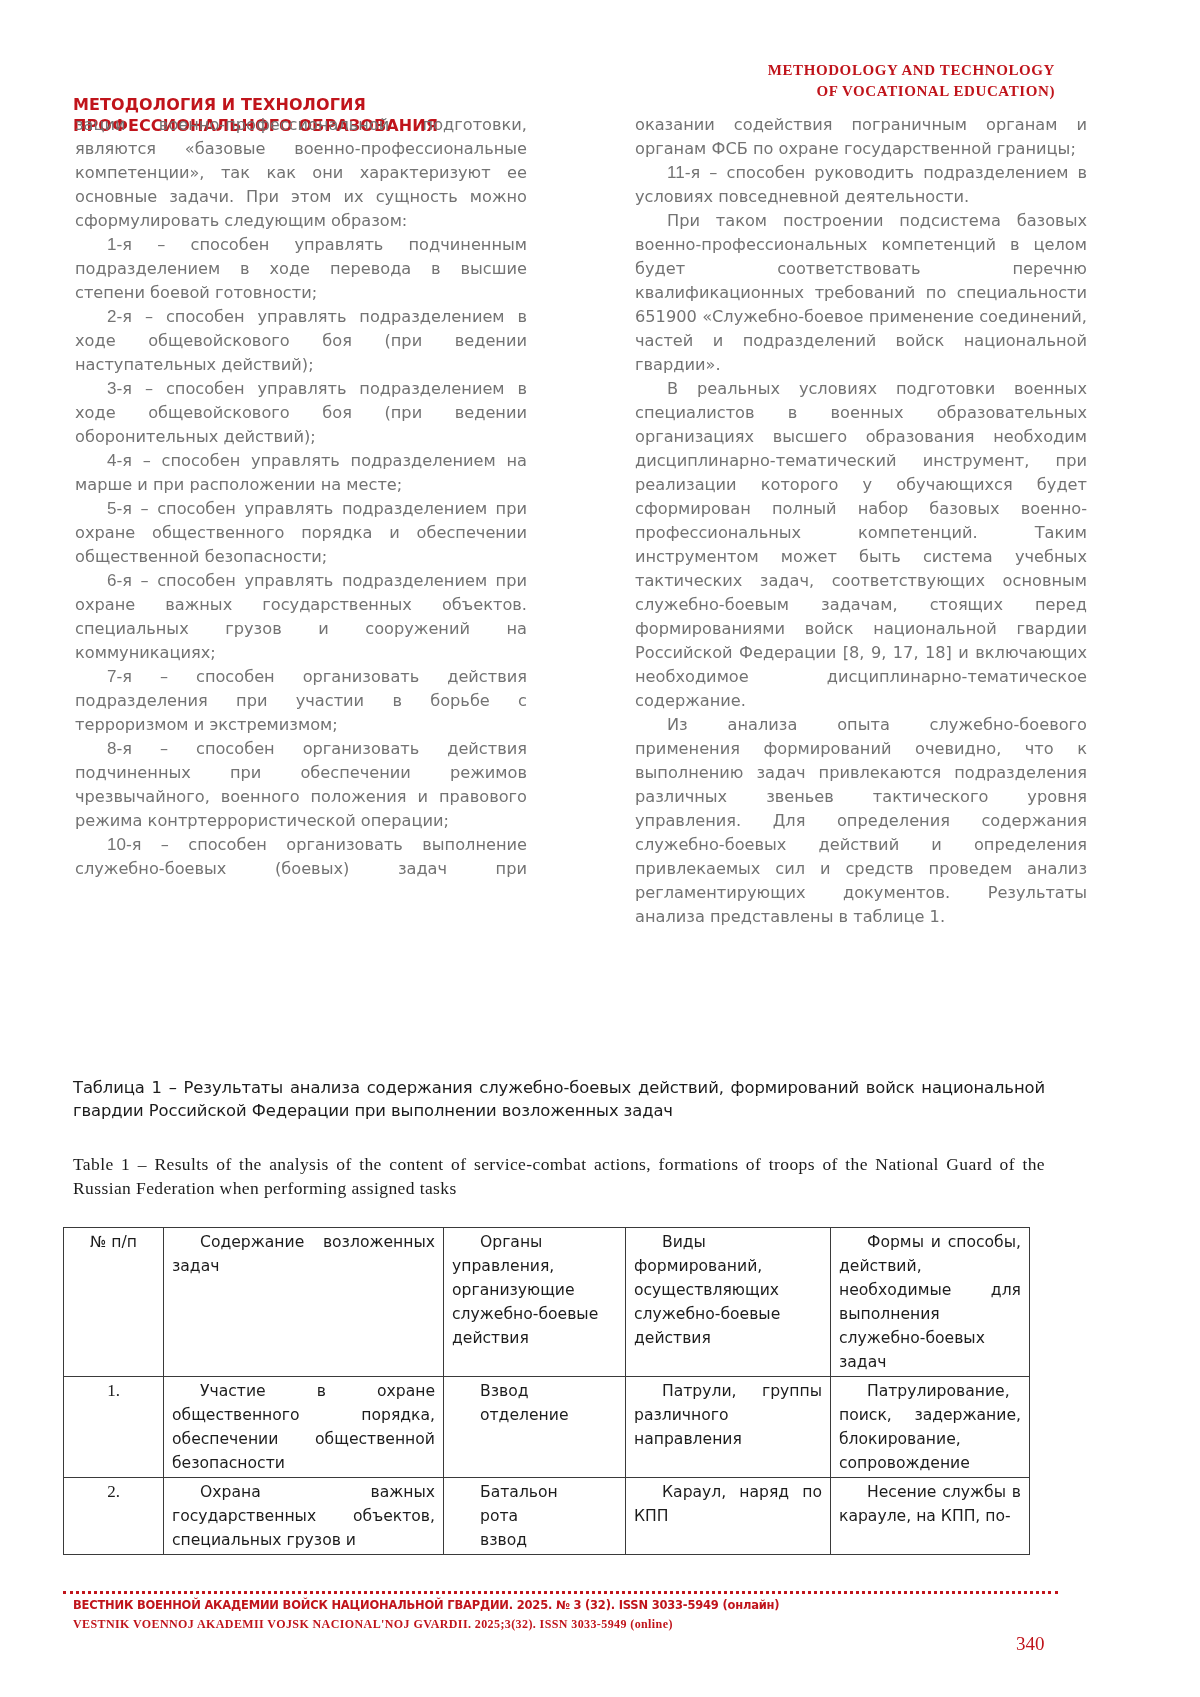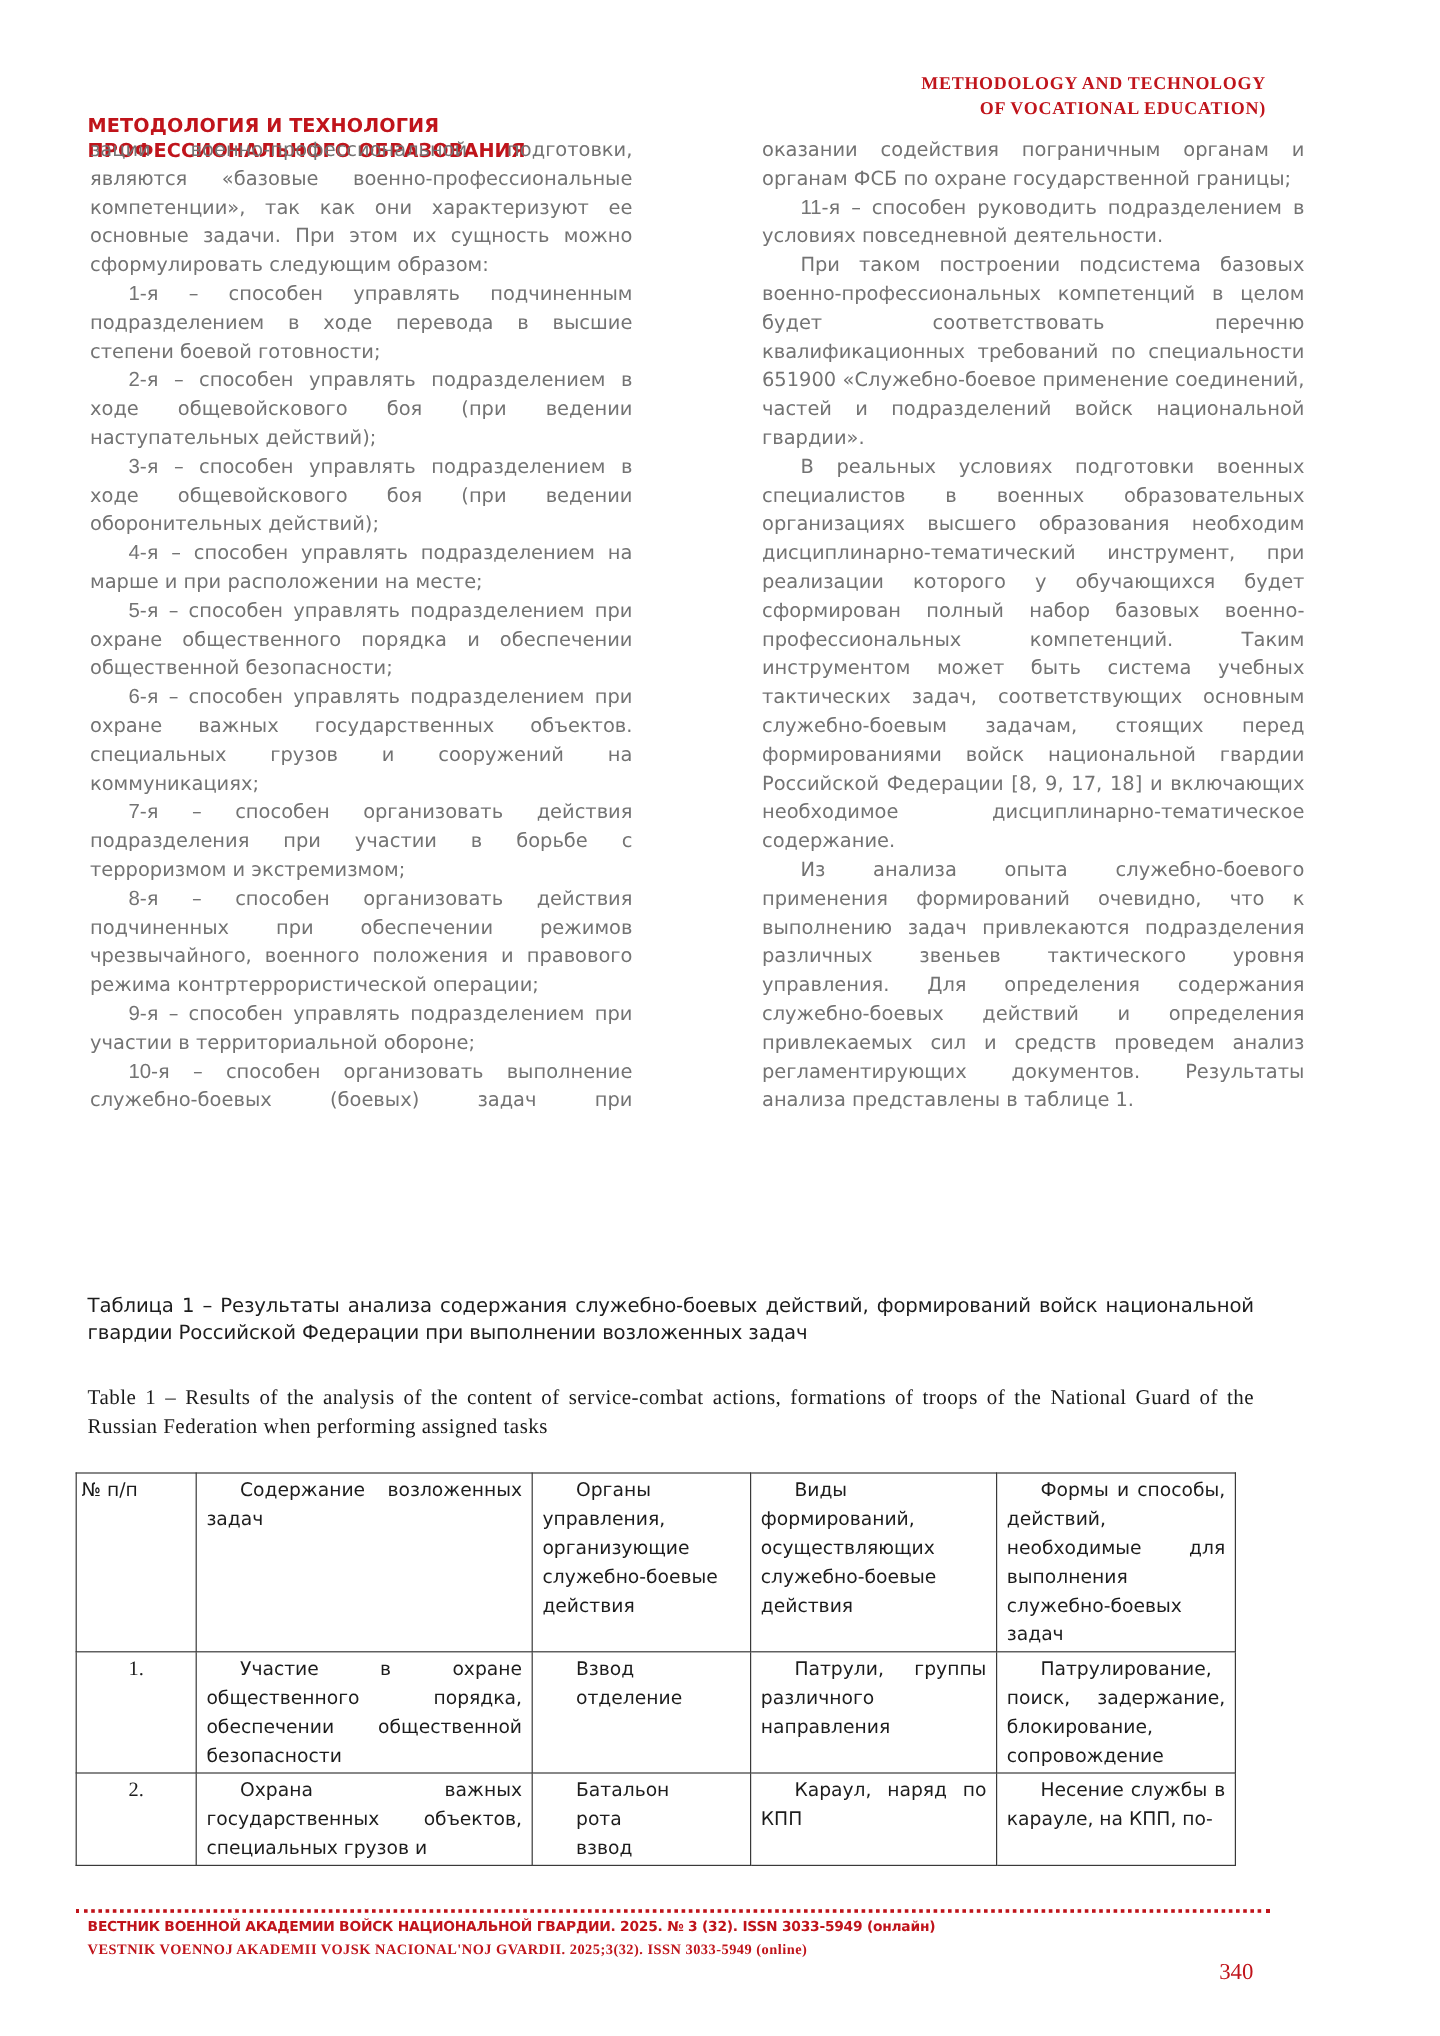--- a/index.html
+++ b/index.html
@@ -41,21 +41,20 @@
   <div class="col col-left">
     <p>зации военно-профессиональной подготовки, являются «базовые военно-профессиональные компетенции», так как они характеризуют ее основные задачи. При этом их сущность можно сформулировать следующим образом:</p>
     <p class="ind"><span class="num">1</span><span>-я – способен управлять подчиненным подразделением в ходе перевода в высшие степени боевой готовности;</span></p>
     <p class="ind"><span class="num">2</span><span>-я – способен управлять подразделением в ходе общевойскового боя (при ведении наступательных действий);</span></p>
     <p class="ind"><span class="num">3</span><span>-я – способен управлять подразделением в ходе общевойскового боя (при ведении оборонительных действий);</span></p>
     <p class="ind"><span class="num">4</span><span>-я – способен управлять подразделением на марше и при расположении на месте;</span></p>
     <p class="ind"><span class="num">5</span><span>-я – способен управлять подразделением при охране общественного порядка и обеспечении общественной безопасности;</span></p>
     <p class="ind"><span class="num">6</span><span>-я – способен управлять подразделением при охране важных государственных объектов. специальных грузов и сооружений на коммуникациях;</span></p>
     <p class="ind"><span class="num">7</span><span>-я – способен организовать действия подразделения при участии в борьбе с терроризмом и экстремизмом;</span></p>
     <p class="ind"><span class="num">8</span><span>-я – способен организовать действия подчиненных при обеспечении режимов чрезвычайного, военного положения и правового режима контртеррористической операции;</span></p>
-    <p class="ind"><span class="num">9</span><span>-я – способен управлять подразделением при участии в территориальной обороне;</span></p>
     <p class="ind" style="text-align-last:justify;"><span class="num">10</span><span>-я – способен организовать выполнение служебно-боевых (боевых) задач при</span></p>
   </div>
 
   <div class="col col-right">
     <p>оказании содействия пограничным органам и органам ФСБ по охране государственной границы;</p>
     <p class="ind"><span class="num">11</span><span>-я – способен руководить подразделением в условиях повседневной деятельности.</span></p>
     <p class="ind">При таком построении подсистема базовых военно-профессиональных компетенций в целом будет соответствовать перечню квалификационных требований по специальности 651900 «Служебно-боевое применение соединений, частей и подразделений войск национальной гвардии».</p>
     <p class="ind">В реальных условиях подготовки военных специалистов в военных образовательных организациях высшего образования необходим дисциплинарно-тематический инструмент, при реализации которого у обучающихся будет сформирован полный набор базовых военно-профессиональных компетенций. Таким инструментом может быть система учебных тактических задач, соответствующих основным служебно-боевым задачам, стоящих перед формированиями войск национальной гвардии Российской Федерации [8, 9, 17, 18] и включающих необходимое дисциплинарно-тематическое содержание.</p>
     <p class="ind">Из анализа опыта служебно-боевого применения формирований очевидно, что к выполнению задач привлекаются подразделения различных звеньев тактического уровня управления. Для определения содержания служебно-боевых действий и определения привлекаемых сил и средств проведем анализ регламентирующих документов. Результаты анализа представлены в таблице 1.</p>
   </div>
@@ -67,21 +66,21 @@
     <colgroup>
       <col style="width:100px">
         <col style="width:280px">
         <col style="width:182px">
         <col style="width:205px">
         <col style="width:199px">
     </colgroup>
     <tbody>
         <tr>
       <td class="c0" style="text-align:left;">
-            <span style="display:block;text-align:left;">№ п/п</span>
+            <span style="display:block;text-align:center;">№ п/п</span>
           </td>
       <td>
             <span class="ind">Содержание возложенных задач</span>
           </td>
       <td>
             <span class="ind">Органы управления, организующие служебно-боевые действия</span>
           </td>
       <td>
             <span class="ind">Виды формирований, осуществляющих служебно-боевые действия</span>
           </td>

